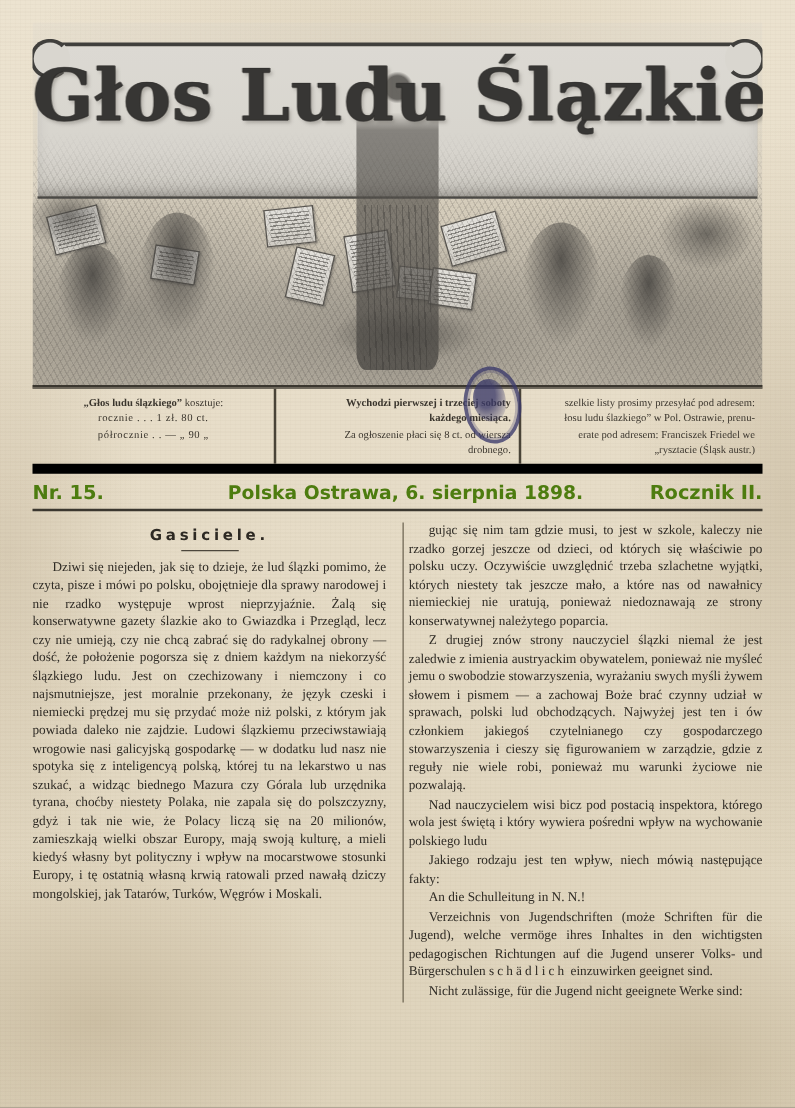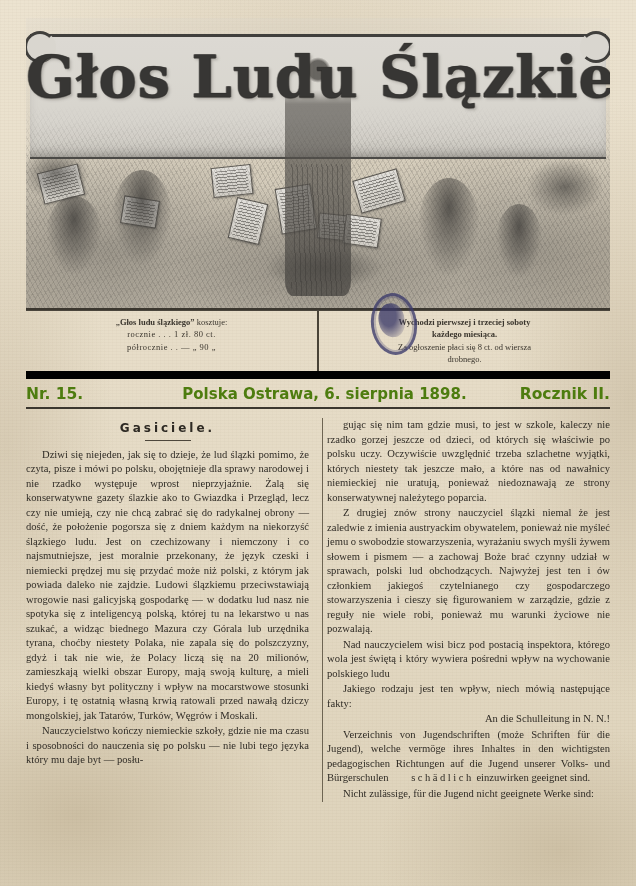--- a/index.html
+++ b/index.html
@@ -151,21 +151,21 @@
     min-height: 48px;
   }
   .infocell {
     flex: 1 1 0;
     padding: 5px 6px 6px;
     text-align: center;
     font-size: 8.5px;
     line-height: 1.45;
     color: #3a352d;
   }
-  .infocell + .infocell { border-left: 2px solid #494337; }
+  .infocell + .infocell { border-left: 2px solid #494337; text-align: right; }
   .infocell b { font-weight: 700; }
   .infocell .lead { font-weight: 700; }
   .dotline { letter-spacing: .5px; }
 
   
   .stamp {
     position: absolute;
     left: 345px; top: -18px;
     width: 46px; height: 62px;
     z-index: 6;
@@ -225,22 +225,22 @@
     font-size: 12px;
     letter-spacing: 3px;
     margin: 2px 0 3px;
     color: #2d2923;
   }
   .headrule {
     width: 46px; height: 0;
     border-top: 1px solid #4d473c;
     margin: 0 auto 7px;
   }
-  .centered { text-align: right; text-indent: 0; margin: 7px 0 4px; }
-  .spaced { letter-spacing: 2.5px; margin-left: 20px; }
+  .centered { text-align: left; text-indent: 0; margin: 7px 0 4px; }
+  .spaced { letter-spacing: 2.5px; }
 </style>
 </head>
 <body>
 
 <div class="page">
   <div class="paper-tint"></div>
   <div class="grain"></div>
 
   <div class="content">
 
@@ -299,40 +299,45 @@
         <div class="dotline">półrocznie . . — „ 90 „</div>
       </div>
 
       <div class="infocell">
         <div><b>Wychodzi pierwszej i trzeciej soboty</b></div>
         <div><b>każdego miesiąca.</b></div>
         <div>Za ogłoszenie płaci się 8 ct. od wiersza</div>
         <div>drobnego.</div>
       </div>
 
+      <div class="infocell">
+        <div>szelkie listy prosimy przesyłać pod adresem:</div>
+        <div>łosu ludu ślazkiego” w Pol. Ostrawie, prenu-</div>
+        <div>erate pod adresem: Franciszek Friedel we</div>
+        <div>„rysztacie (Śląsk austr.)</div>
+      </div>
 
       <div class="stamp">
         <div class="ring"></div>
         <div class="blot"></div>
       </div>
     </div>
 
     <div class="dateline">
       <span>Nr. 15.</span>
       <span class="mid">Polska Ostrawa, 6. sierpnia 1898.</span>
       <span>Rocznik II.</span>
     </div>
 
     <div class="columns">
 
       <div class="col left">
         <div class="headline">Gasiciele.</div>
         <div class="headrule"></div>
         <p>Dziwi się niejeden, jak się to dzieje, że lud ślązki pomimo, że czyta, pisze i mówi po polsku, obojętnieje dla sprawy narodowej i nie rzadko występuje wprost nieprzyjaźnie. Żalą się konserwatywne gazety ślazkie ako to Gwiazdka i Przegląd, lecz czy nie umieją, czy nie chcą zabrać się do radykalnej obrony — dość, że położenie pogorsza się z dniem każdym na niekorzyść ślązkiego ludu. Jest on czechizowany i niemczony i co najsmutniejsze, jest moralnie przekonany, że język czeski i niemiecki prędzej mu się przydać może niż polski, z którym jak powiada daleko nie zajdzie. Ludowi ślązkiemu przeciwstawiają wrogowie nasi galicyjską gospodarkę — w dodatku lud nasz nie spotyka się z inteligencyą polską, której tu na lekarstwo u nas szukać, a widząc biednego Mazura czy Górala lub urzędnika tyrana, choćby niestety Polaka, nie zapala się do polszczyzny, gdyż i tak nie wie, że Polacy liczą się na 20 milionów, zamieszkają wielki obszar Europy, mają swoją kulturę, a mieli kiedyś własny byt polityczny i wpływ na mocarstwowe stosunki Europy, i tę ostatnią własną krwią ratowali przed nawałą dziczy mongolskiej, jak Tatarów, Turków, Węgrów i Moskali.</p>
-        <p>Nauczycielstwo kończy niemieckie szkoły, gdzie nie ma czasu i sposobności do nauczenia się po polsku — nie lubi tego języka który mu daje byt — posłu-</p>
       </div>
 
       <div class="col right">
         <p>gując się nim tam gdzie musi, to jest w szkole, kaleczy nie rzadko gorzej jeszcze od dzieci, od których się właściwie po polsku uczy. Oczywiście uwzględnić trzeba szlachetne wyjątki, których niestety tak jeszcze mało, a które nas od nawałnicy niemieckiej nie uratują, ponieważ niedoznawają ze strony konserwatywnej należytego poparcia.</p>
         <p>Z drugiej znów strony nauczyciel ślązki niemal że jest zaledwie z imienia austryackim obywatelem, ponieważ nie myśleć jemu o swobodzie stowarzyszenia, wyrażaniu swych myśli żywem słowem i pismem — a zachowaj Boże brać czynny udział w sprawach, polski lud obchodzących. Najwyżej jest ten i ów członkiem jakiegoś czytelnianego czy gospodarczego stowarzyszenia i cieszy się figurowaniem w zarządzie, gdzie z reguły nie wiele robi, ponieważ mu warunki życiowe nie pozwalają.</p>
         <p>Nad nauczycielem wisi bicz pod postacią inspektora, którego wola jest świętą i który wywiera pośredni wpływ na wychowanie polskiego ludu</p>
         <p>Jakiego rodzaju jest ten wpływ, niech mówią następujące fakty:</p>
         <p class="centered">An die Schulleitung in N. N.!</p>
         <p><span>Verzeichnis von Jugendschriften (może Schriften für die Jugend), welche vermöge ihres Inhaltes in den wichtigsten pedagogischen Richtungen auf die Jugend unserer Volks- und Bürgerschulen </span><span class="spaced">schädlich</span><span> einzuwirken geeignet sind.</span></p>
         <p>Nicht zulässige, für die Jugend nicht geeignete Werke sind:</p>

